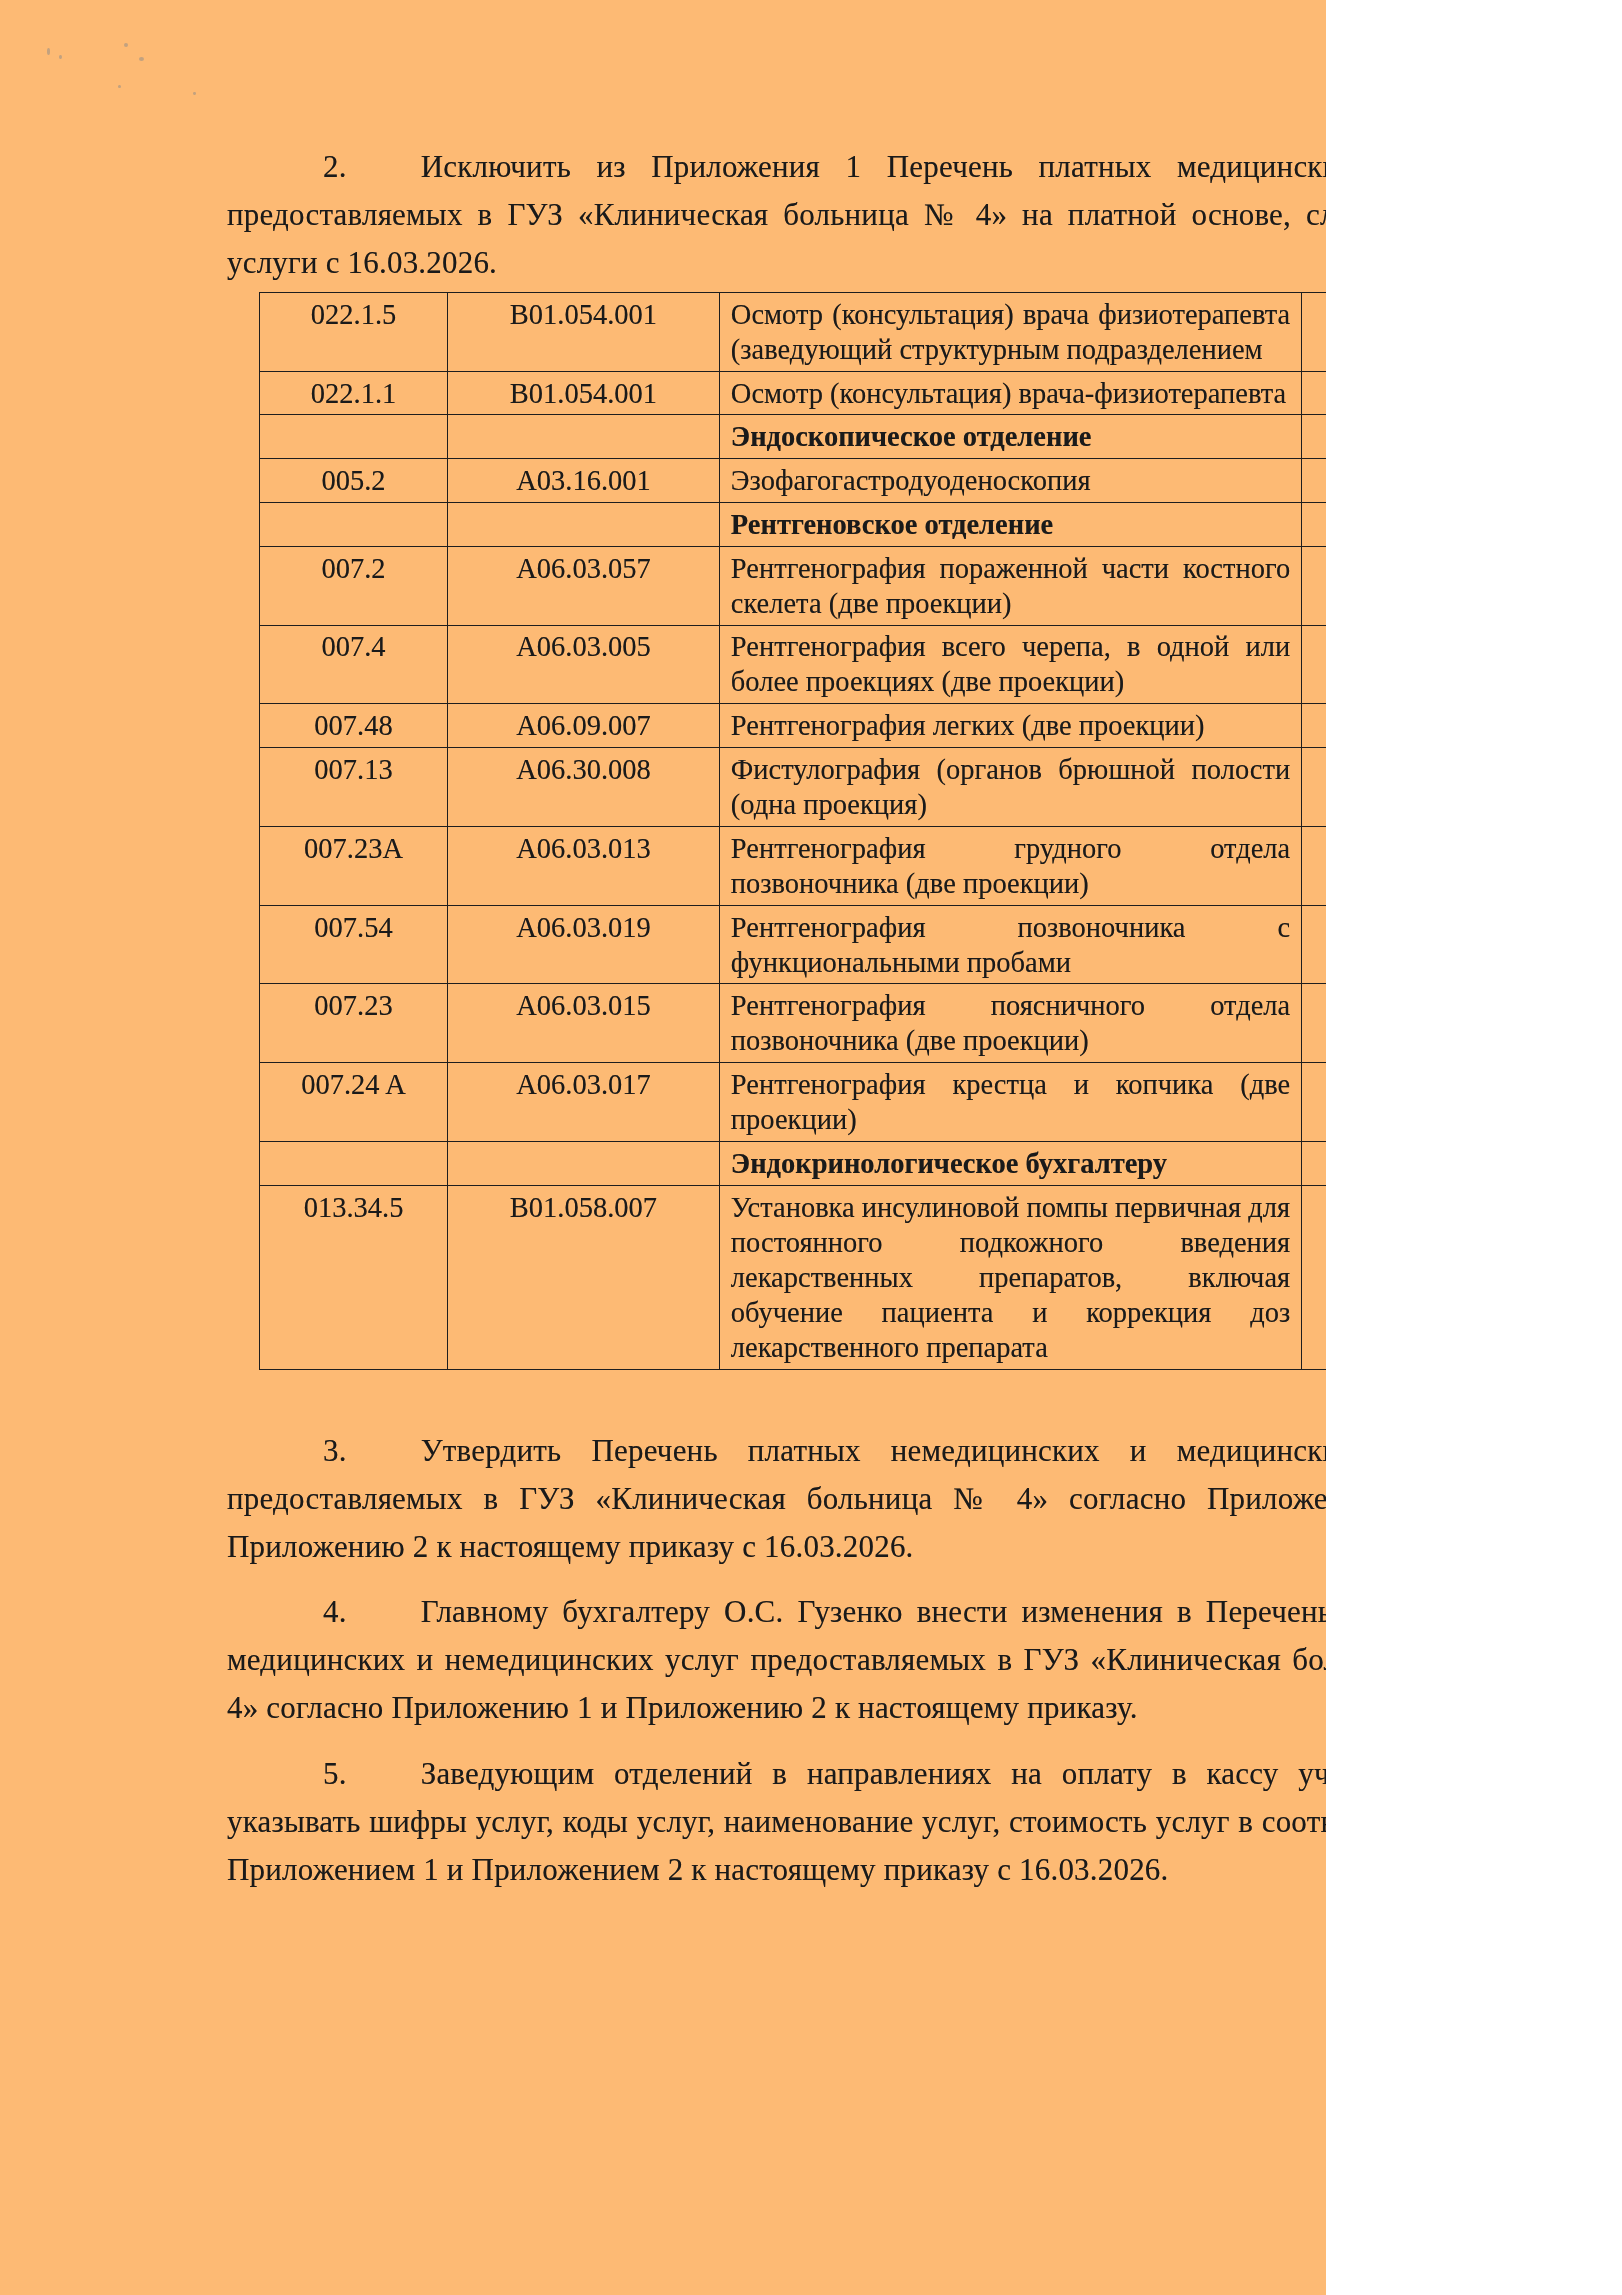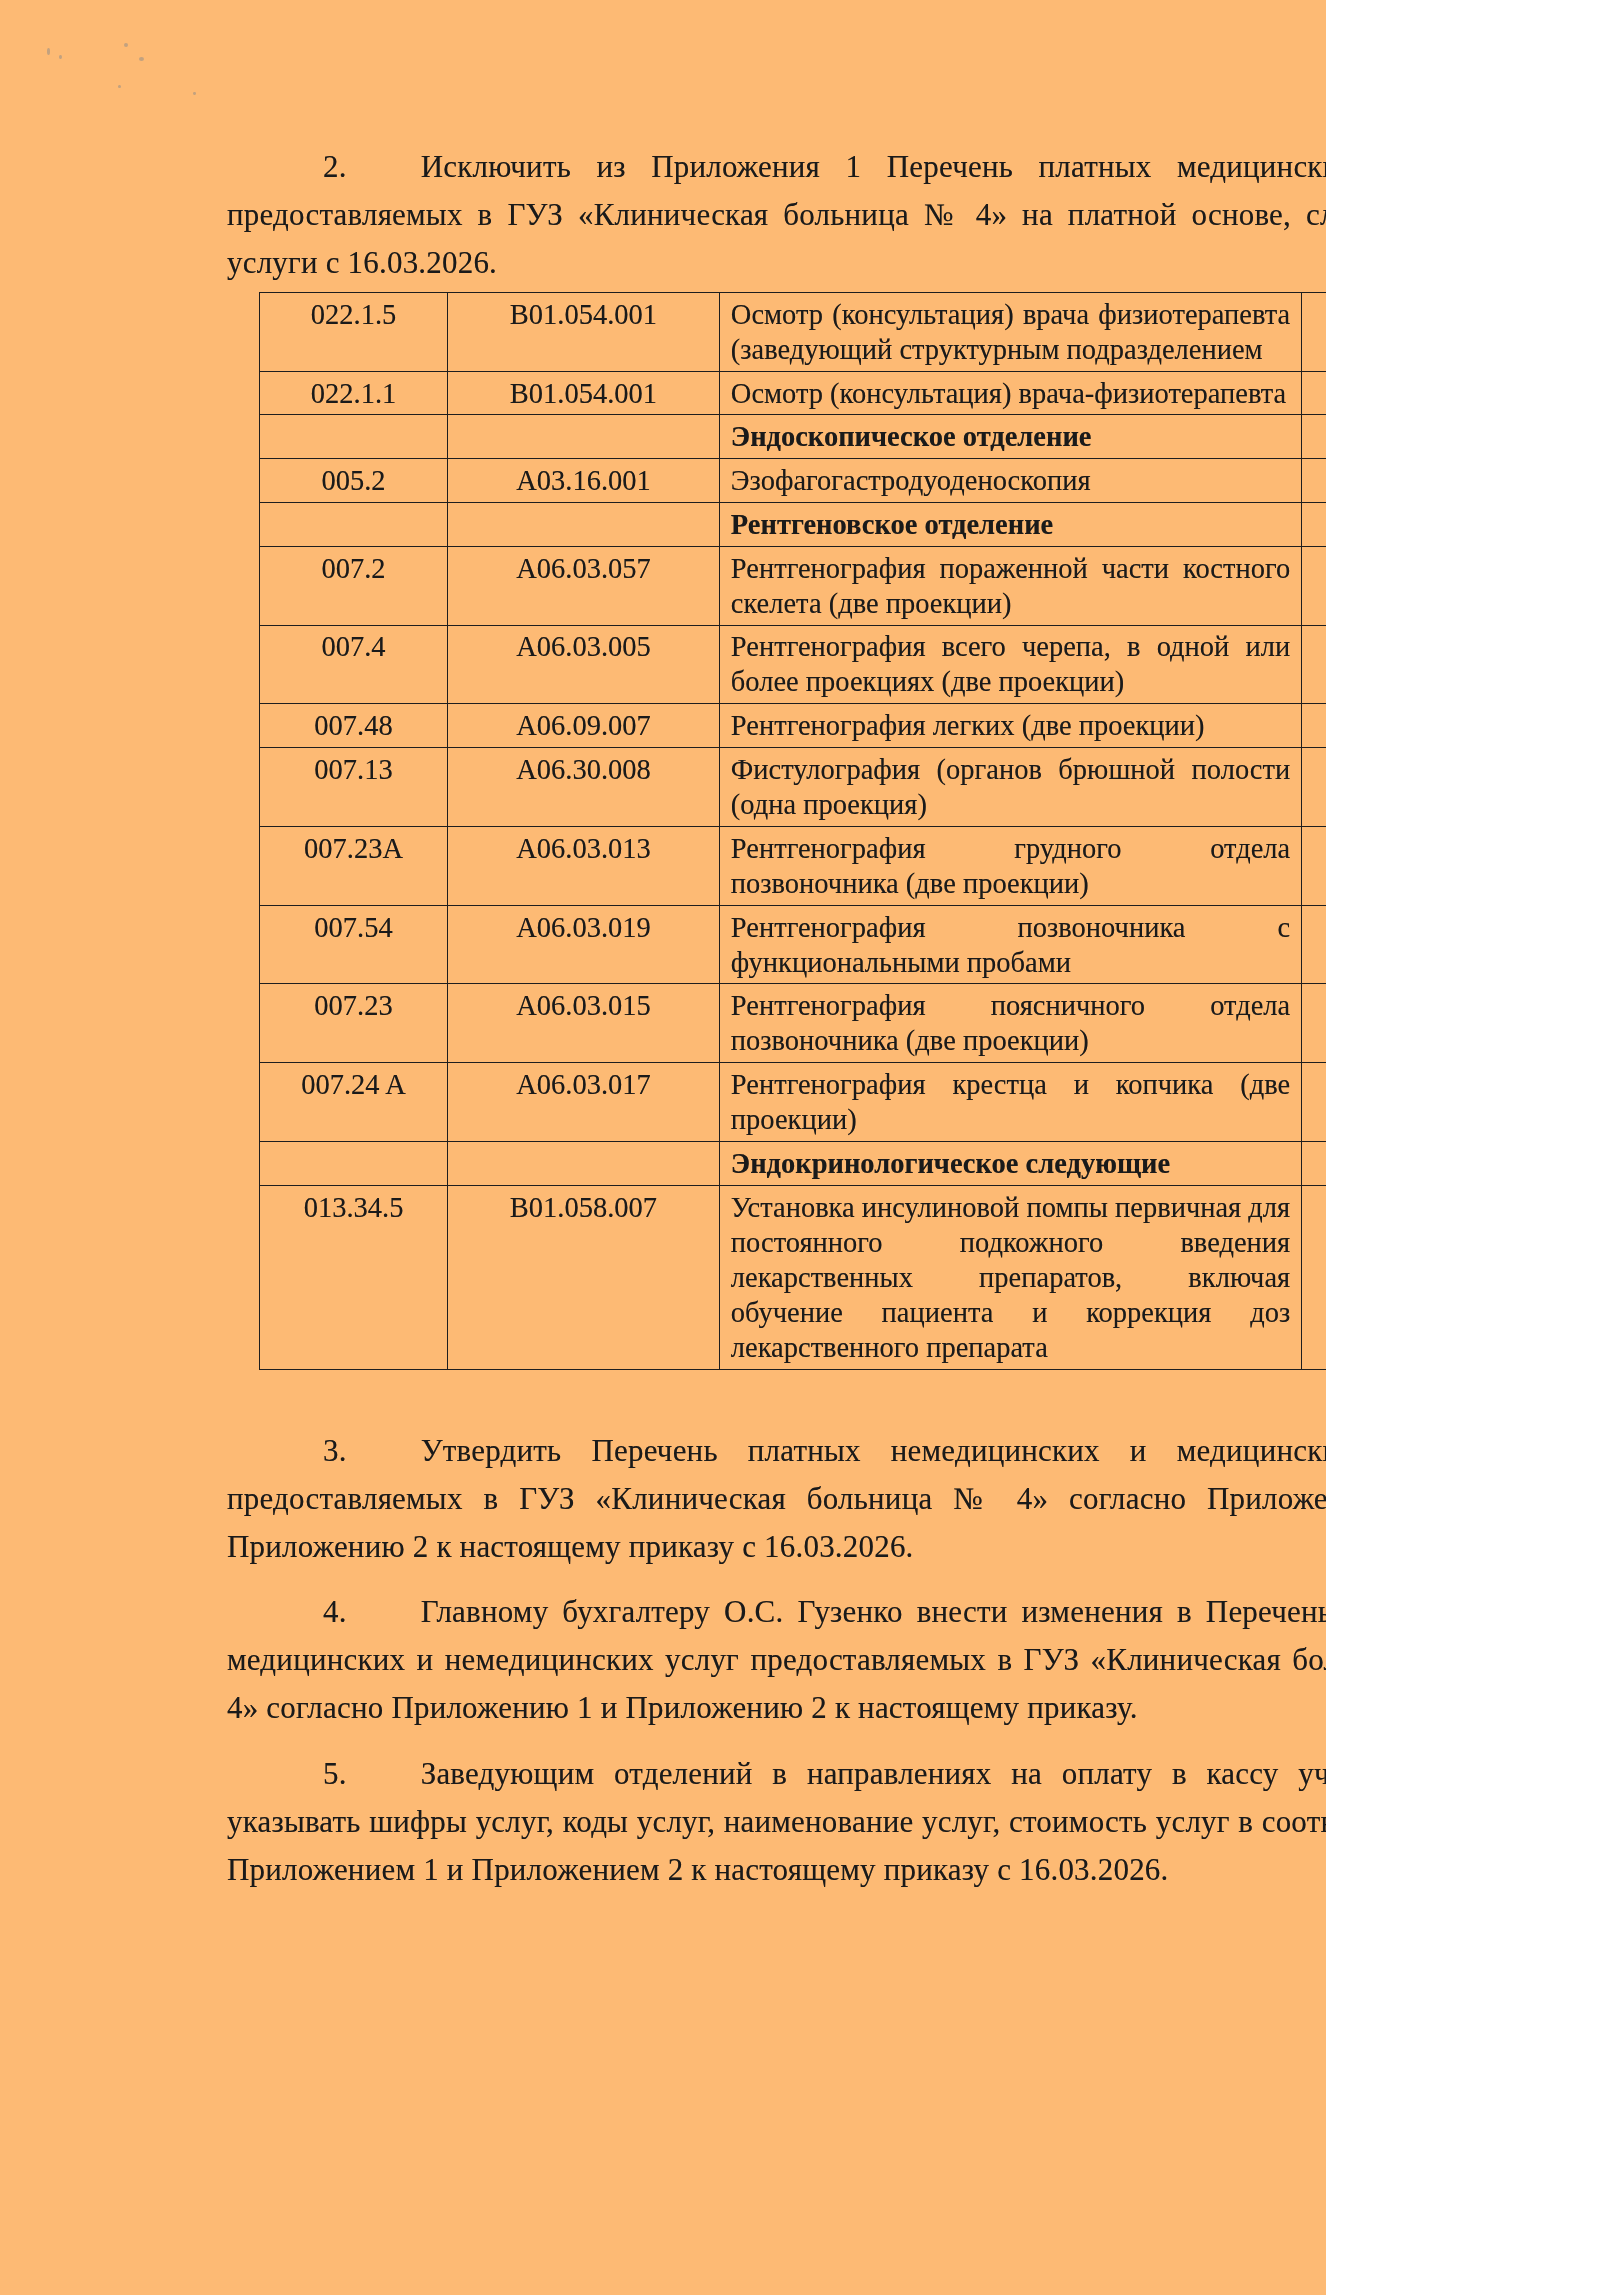--- a/index.html
+++ b/index.html
@@ -149,21 +149,21 @@
           </tr>
           <tr>
             <td class="c1">007.24 A</td>
             <td class="c2">A06.03.017</td>
             <td class="c3">Рентгенография крестца и копчика (две проекции)</td>
             <td class="c4">520</td>
           </tr>
           <tr>
             <td class="c1"></td>
             <td class="c2"></td>
-            <td class="c3 sect">Эндокринологическое следующие</td>
+            <td class="c3 sect">Эндокринологическое бухгалтеру</td>
             <td class="c4"></td>
           </tr>
           <tr>
             <td class="c1">013.34.5</td>
             <td class="c2">B01.058.007</td>
             <td class="c3">Установка инсулиновой помпы первичная для постоянного подкожного введения лекарственных препаратов, включая обучение пациента и коррекция доз лекарственного препарата</td>
             <td class="c4">4000</td>
           </tr>
         </tbody>
     </table>

